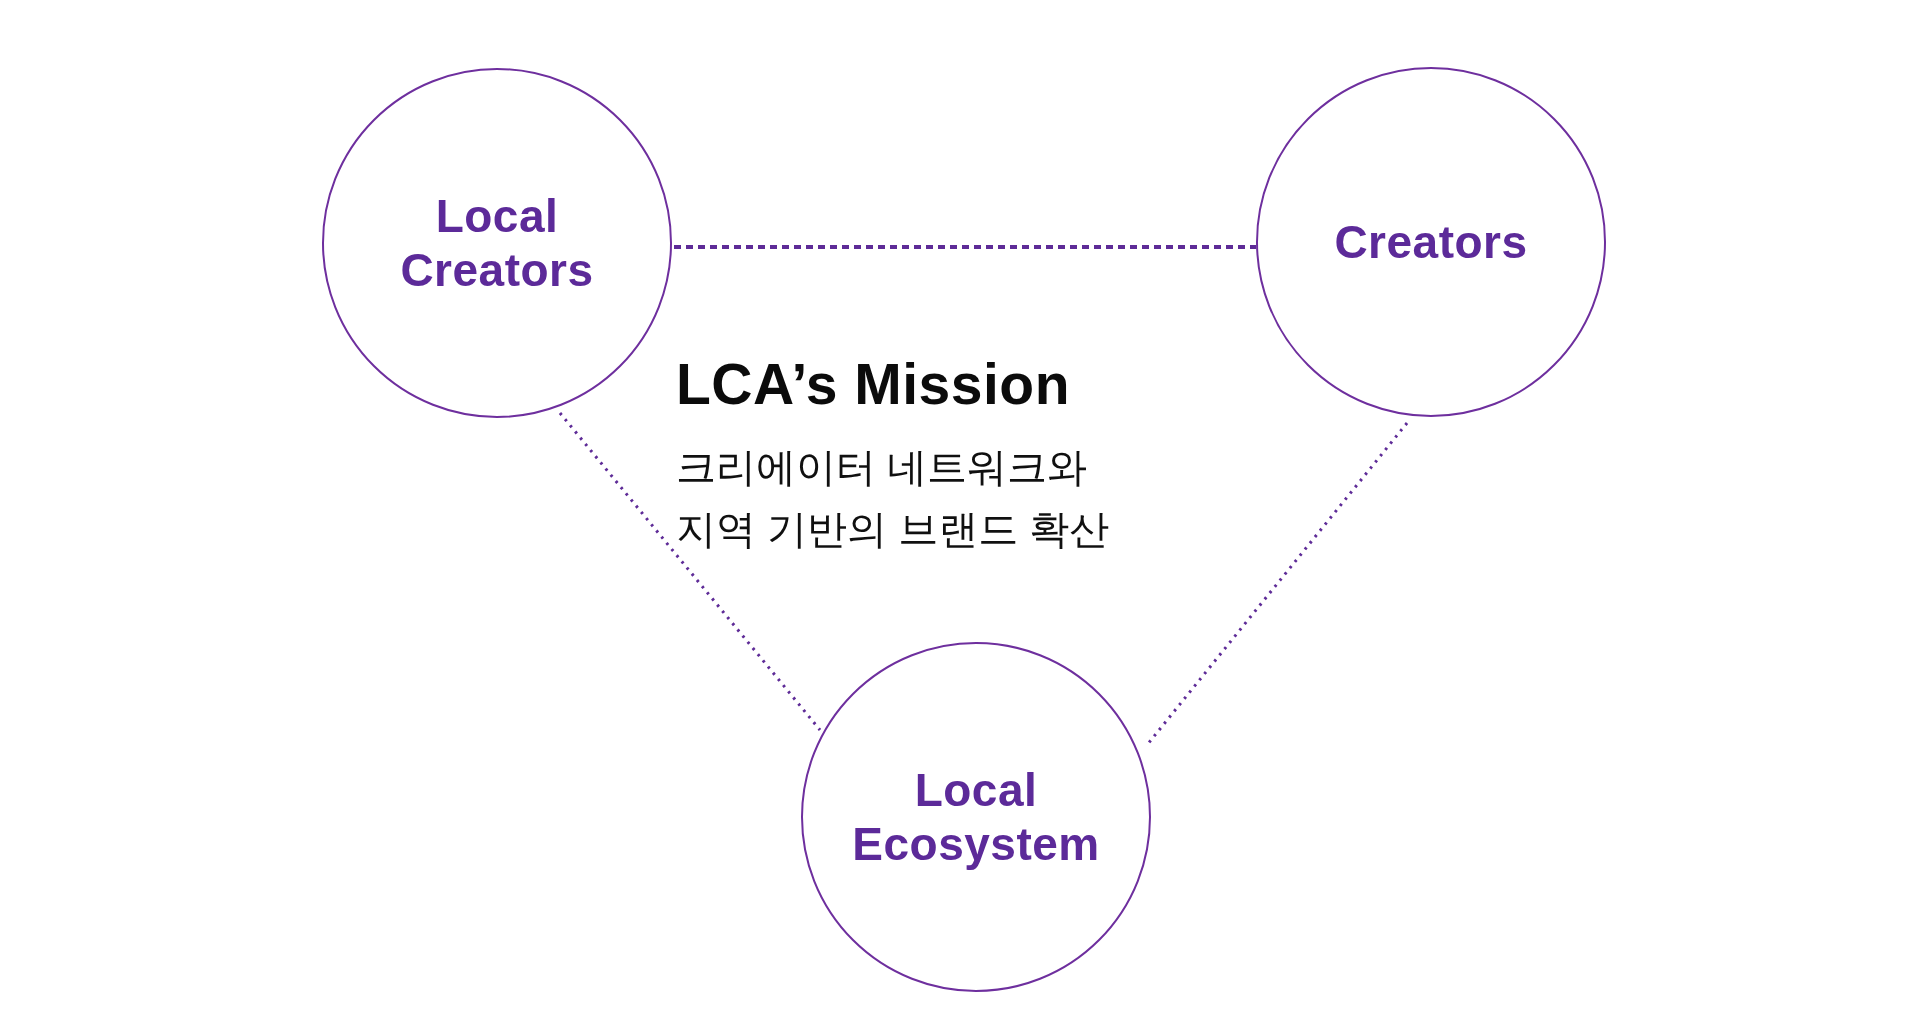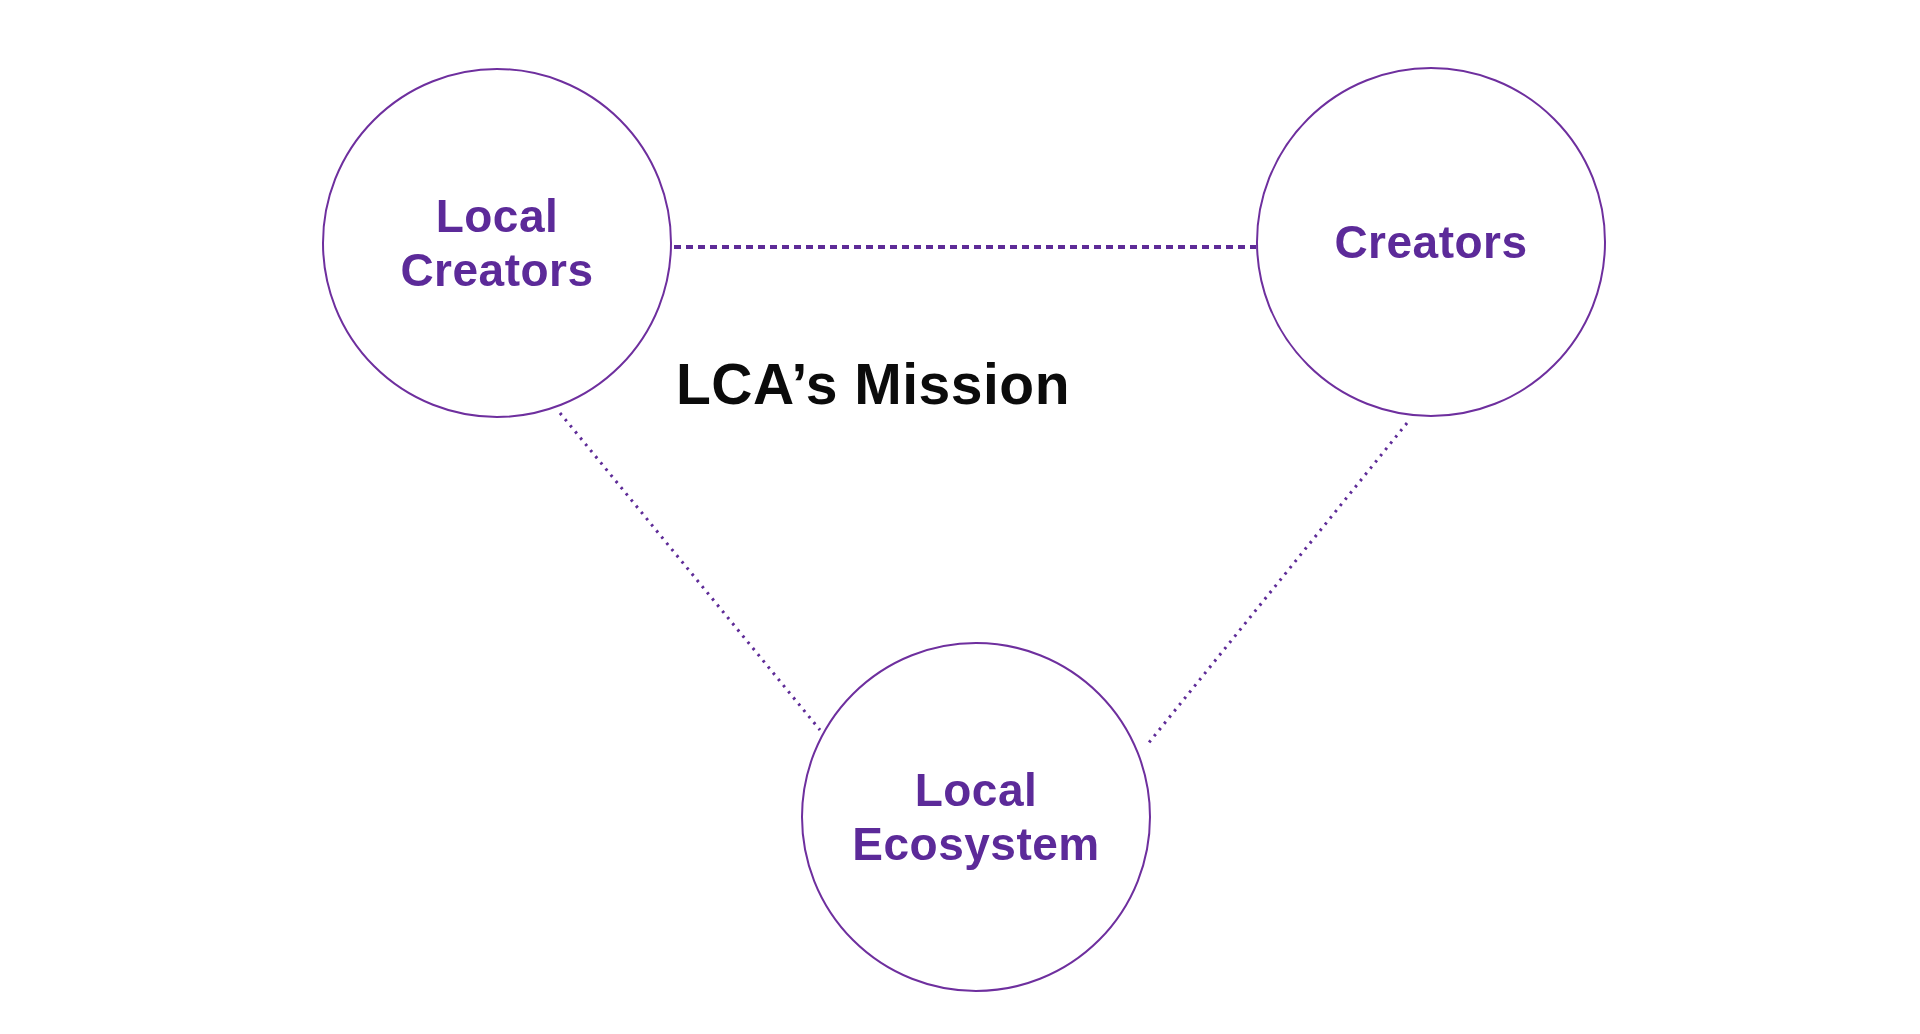--- a/index.html
+++ b/index.html
@@ -102,15 +102,17 @@
     <div class="node-label">Creators</div>
   </div>
 
   <div class="node" id="node-ecosystem">
     <div class="node-label">Local
 Ecosystem</div>
   </div>
 
   <div class="center-block">
     <div class="mission-title">LCA’s Mission</div>
+    <div class="mission-subtitle">크리에이터 네트워크와
+지역 기반의 브랜드 확산</div>
   </div>
 
 </div>
 
 </body></html>

